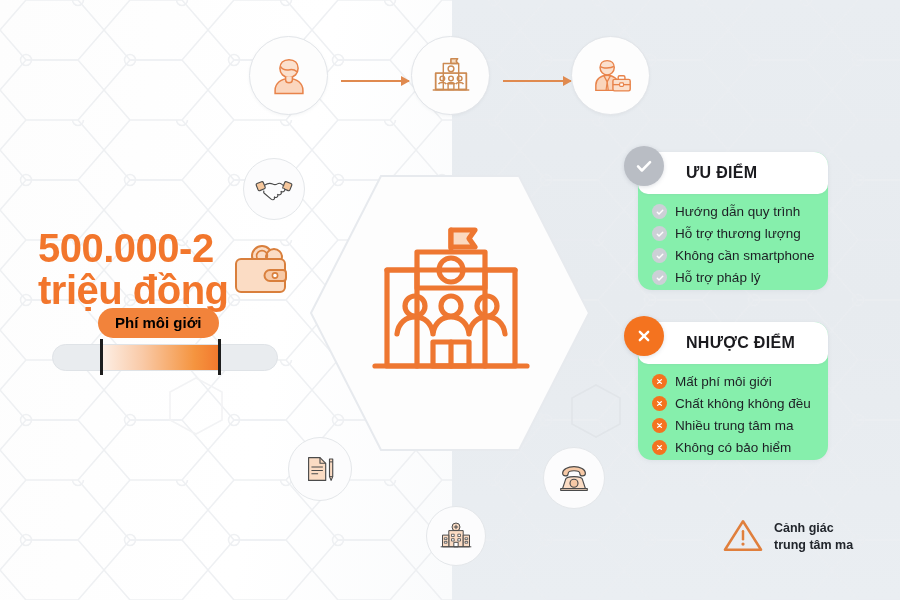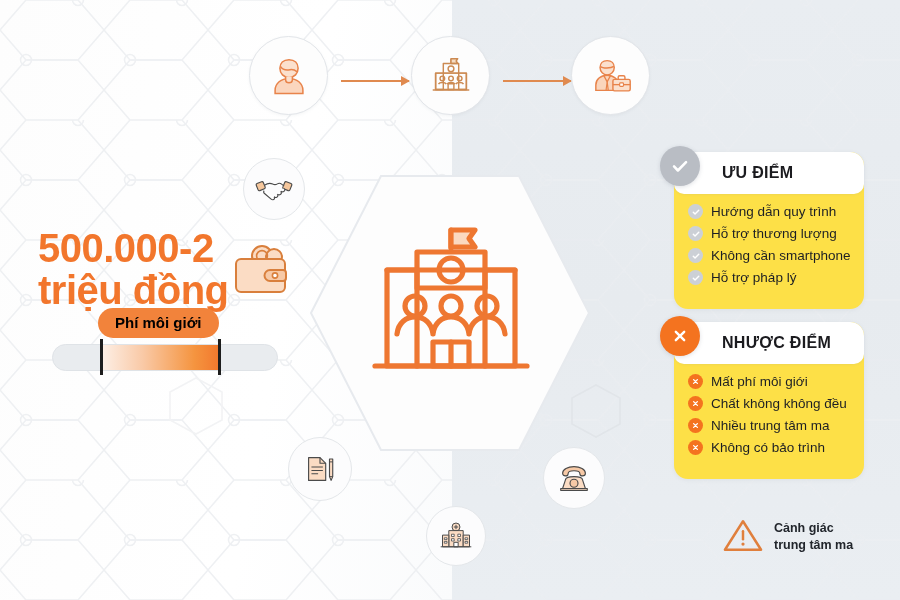--- a/index.html
+++ b/index.html
@@ -46,33 +46,33 @@
   .fee-pill { position:absolute; left:98px; top:308px; background:#F2833B;
               color:#000000; font-size:15px; font-weight:bold;
               padding:6px 17px 7px; border-radius:16px; white-space:nowrap; }
   .slider { position:absolute; left:52px; top:344px; width:226px; height:27px;
             background:#e9ecef; border:1.5px solid #dfe3e7; border-radius:14px; overflow:hidden; }
   .slider-fill { position:absolute; left:48px; top:0; width:120px; height:100%;
             background:linear-gradient(90deg,#fdf0e7 0%,#f9c9a6 35%,#f5943f 78%,#F2762C 100%); }
   .slider-tick { position:absolute; width:2.5px; height:36px; background:#1d1d1d; top:339px; }
 
   
-  .panel { position:absolute; width:190px; background:#fde047;
-           border-radius:14px; box-shadow:0 1px 4px rgba(120,132,148,.10);margin-left:36px; }
+  .panel { position:absolute; width:190px; background:#86efac;
+           border-radius:14px; box-shadow:0 1px 4px rgba(120,132,148,.10); }
   .panel-head { position:relative; height:42px; background:#ffffff;
                 border-radius:14px 14px 10px 10px; display:flex; align-items:center;
                 box-shadow:0 1px 2px rgba(130,140,155,.10); }
   .panel-title { font-size:16px; font-weight:bold; color:#1b1b1f;
                  letter-spacing:.3px; margin-left:48px; }
   .badge { position:absolute; left:-14px; top:-6px; width:40px; height:40px;
            border-radius:50%; display:flex; align-items:center; justify-content:center;
            box-shadow:0 1px 4px rgba(110,120,135,.22); }
   .badge.gray { background:#b9bdc4; }
   .badge.orange { background:#F4731F; }
-  .panel-body { padding:10px 12px 24px 14px; }
+  .panel-body { padding:10px 12px 5px 14px; }
   .p-item { display:flex; align-items:center; margin:0 0 7px 0; }
   .p-item:last-child { margin-bottom:0; }
   .p-dot { flex:0 0 auto; width:15px; height:15px; border-radius:50%;
            margin-right:8px; display:flex; align-items:center; justify-content:center; }
   .p-dot.gray { background:#ccd0d6; }
   .p-dot.orange { background:#F4731F; }
   .p-text { font-size:13.5px; color:#1d1f24; white-space:nowrap; }
 
   
   .warn { position:absolute; left:722px; top:516px; display:flex; align-items:flex-end; }
@@ -326,21 +326,21 @@
             </svg>
         </span>
         <span class="p-text">Nhiều trung tâm ma</span>
       </div>
       <div class="p-item">
         <span class="p-dot orange">
           <svg width="9" height="9" viewBox="0 0 24 24">
               <path d="M7 7l10 10M17 7L7 17" fill="none" stroke="#fff" stroke-width="3.6" stroke-linecap="round"></path>
             </svg>
         </span>
-        <span class="p-text">Không có bảo trình</span>
+        <span class="p-text">Không có bảo hiểm</span>
       </div>
     </div>
   </div>
 
   <div class="warn">
     <svg width="42" height="38" viewBox="0 0 44 40">
       <path d="M22 5.5 41 35.5H3z" fill="none" stroke="#e07f3c" stroke-width="2.6" stroke-linejoin="round"></path>
       <path d="M22 16v8.5" fill="none" stroke="#e07f3c" stroke-width="2.6" stroke-linecap="round"></path>
       <circle cx="22" cy="29.5" r="1.7" fill="#e07f3c"></circle>
     </svg>

